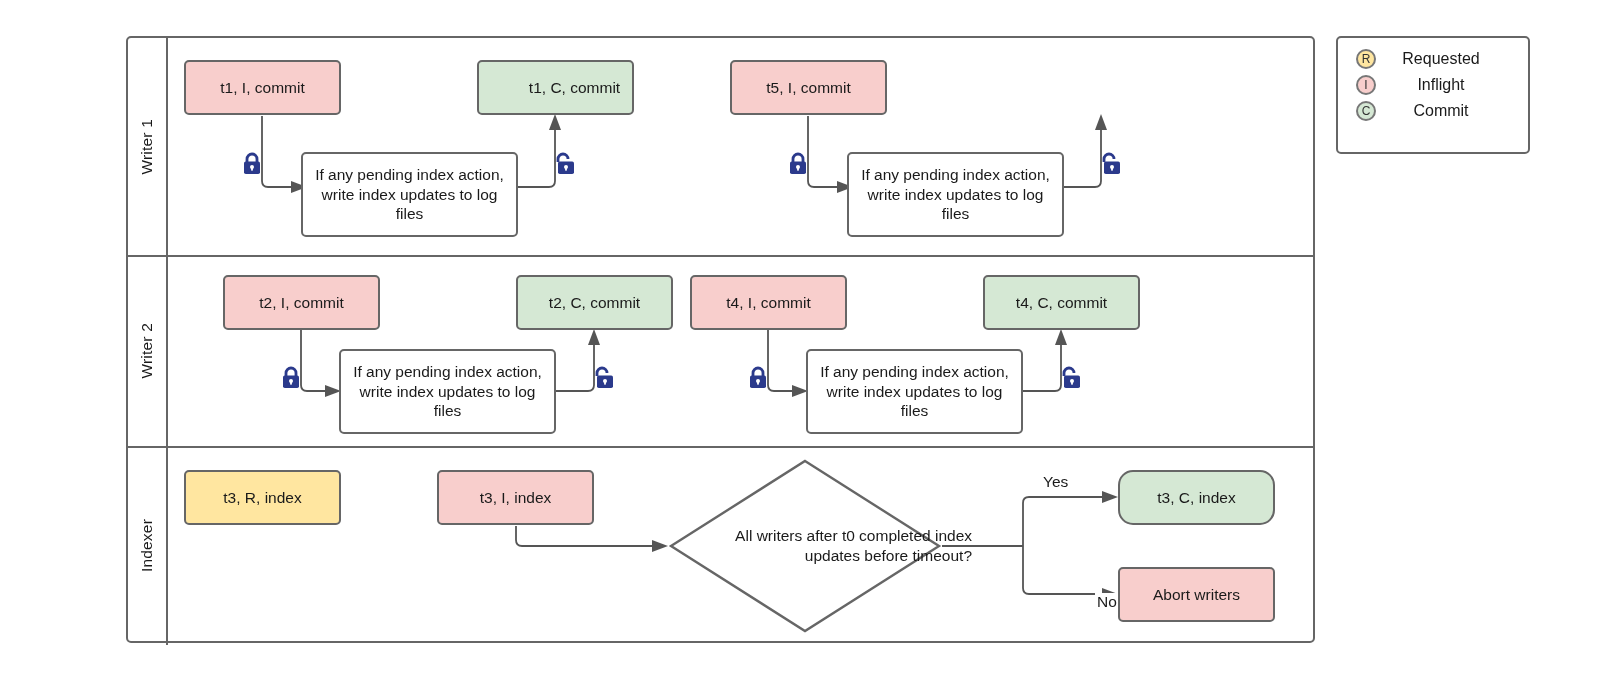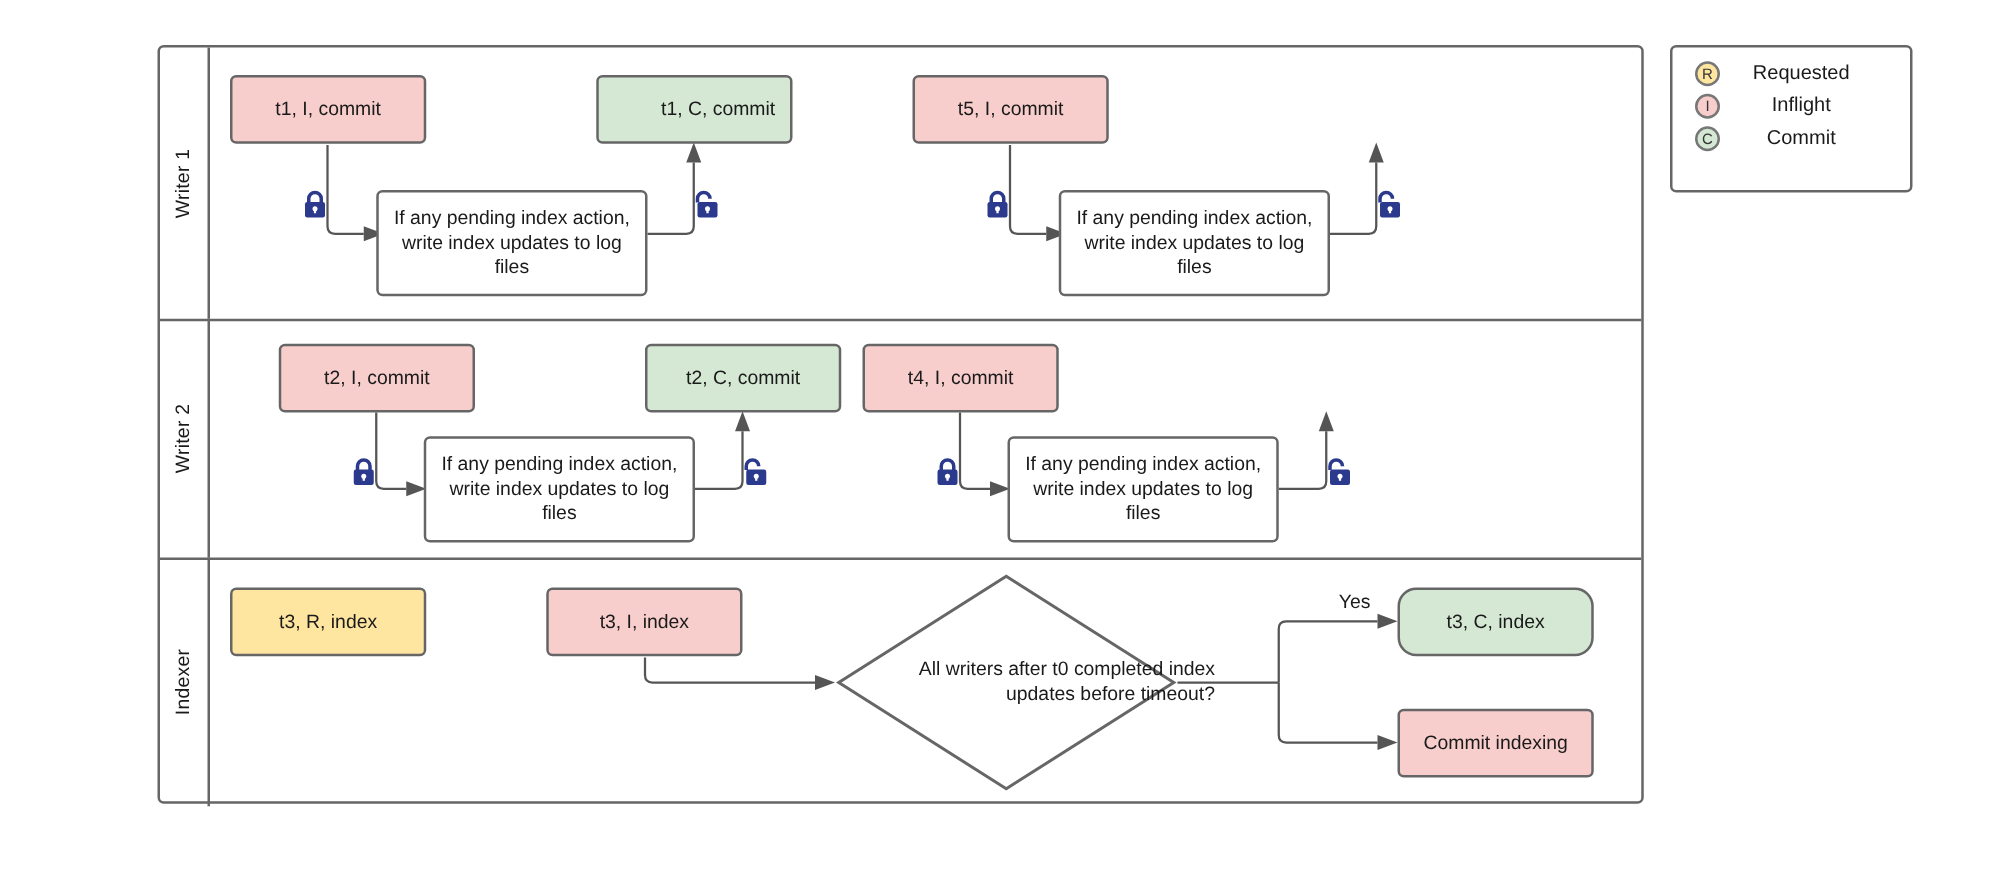--- a/index.html
+++ b/index.html
@@ -49,21 +49,21 @@
     display:flex;align-items:center;justify-content:center;text-align:right;
     font-size:15.5px;line-height:1.3;color:#1a1a1a;pointer-events:none;
   }
 
   
   #wires{position:absolute;left:0;top:0;width:1609px;height:700px;overflow:visible;pointer-events:none;}
   #wires path,#wires line{fill:none;stroke:#555555;stroke-width:1.8;}
   #wires polygon{fill:#555555;stroke:none;}
 
   
-  .edge-label{position:absolute;font-size:15.5px;color:#1a1a1a;background:#ffffff;padding:0 2px;margin-left:28px;}
+  .edge-label{position:absolute;font-size:15.5px;color:#1a1a1a;background:#ffffff;padding:0 2px;}
 
   
   .lock{position:absolute;width:22px;height:24px;}
   .lock svg{display:block;}
 
   
   #legend{
     position:absolute;left:1336px;top:36px;width:194px;height:118px;
     border:2.5px solid #666666;border-radius:5px;box-sizing:border-box;
     background:#ffffff;padding:8px 0 0 0;
@@ -179,20 +179,21 @@
       <path d="M5,10 L5,7 A5,5 0 0 1 15,7" fill="none" stroke="#2b3a8c" stroke-width="2.8"></path>
       <rect x="5" y="9.5" width="16" height="12.5" rx="1.8" fill="#2b3a8c"></rect>
       <circle cx="13" cy="15" r="2" fill="#ffffff"></circle>
       <rect x="12.1" y="15" width="1.8" height="3.6" fill="#ffffff"></rect>
     </svg>
   </div>
 
   <div class="node n-red" style="left:223px;top:275px;width:157px;height:55px;">t2, I, commit</div>
   <div class="node n-green" style="left:516px;top:275px;width:157px;height:55px;">t2, C, commit</div>
   <div class="node n-red" style="left:690px;top:275px;width:157px;height:55px;">t4, I, commit</div>
+  <div class="node n-green" style="left:983px;top:275px;width:157px;height:55px;">t4, C, commit</div>
 
   <div class="node n-white" style="left:339px;top:349px;width:217px;height:85px;">If any pending index action, write index updates to log files</div>
   <div class="node n-white" style="left:806px;top:349px;width:217px;height:85px;">If any pending index action, write index updates to log files</div>
 
   <div class="lock" style="left:280px;top:366px;">
     <svg width="22" height="24" viewBox="0 0 22 24">
       <path d="M6,10 L6,7 A5,5 0 0 1 16,7 L16,10" fill="none" stroke="#2b3a8c" stroke-width="2.8"></path>
       <rect x="3" y="9.5" width="16" height="12.5" rx="1.8" fill="#2b3a8c"></rect>
       <circle cx="11" cy="15" r="2" fill="#ffffff"></circle>
       <rect x="10.1" y="15" width="1.8" height="3.6" fill="#ffffff"></rect>
@@ -230,21 +231,21 @@
     <svg width="274" height="176" viewBox="0 0 274 176">
       <polygon points="137,3 271,88 137,173 3,88" fill="#ffffff" stroke="#666666" stroke-width="2.4"></polygon>
     </svg>
     <div class="diamond-text" style="padding:0 30px;">All writers after t0 completed index updates before timeout?</div>
   </div>
 
   <div class="edge-label" style="left:1041px;top:473px;">Yes</div>
   <div class="edge-label" style="left:1095px;top:593px;">No</div>
 
   <div class="node n-green" style="left:1118px;top:470px;width:157px;height:55px;border-radius:15px;">t3, C, index</div>
-  <div class="node n-red" style="left:1118px;top:567px;width:157px;height:55px;">Commit indexing</div>
+  <div class="node n-red" style="left:1118px;top:567px;width:157px;height:55px;">Abort writers</div>
 
   <div id="legend">
     <div class="legend-row">
       <span class="legend-dot" style="background:#ffe6a0;">R</span>
       <span class="legend-text">Requested</span>
     </div>
     <div class="legend-row">
       <span class="legend-dot" style="background:#f8cecc;">I</span>
       <span class="legend-text">Inflight</span>
     </div>

